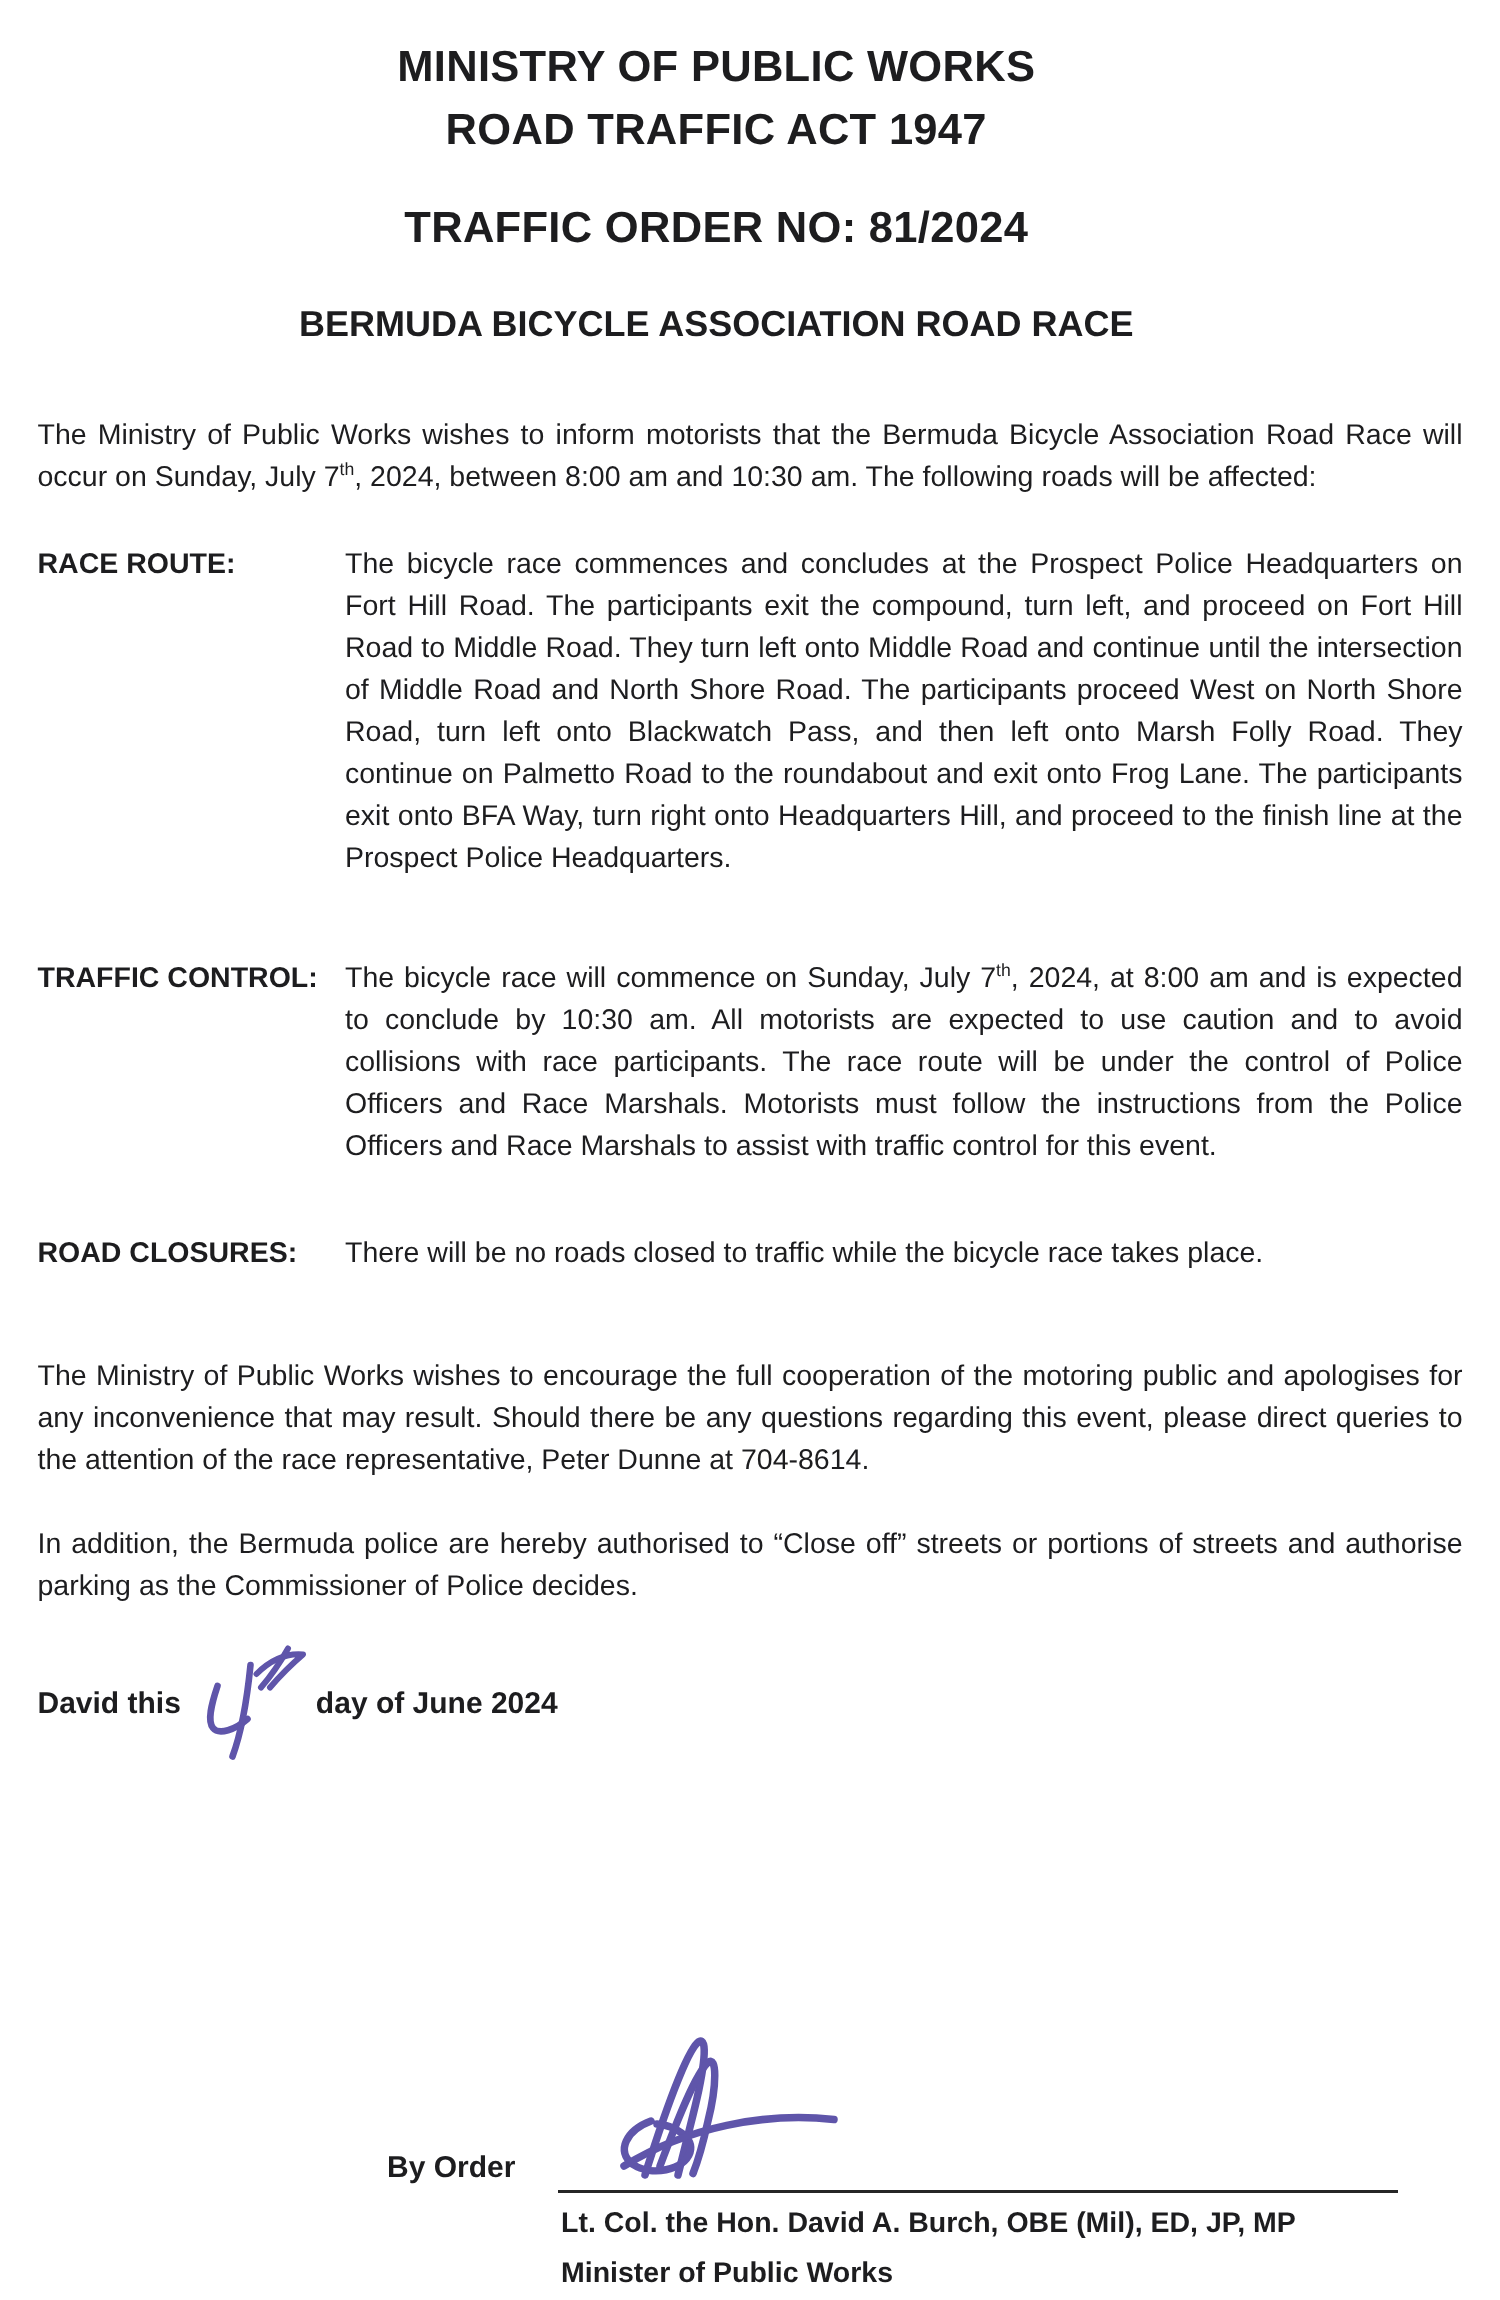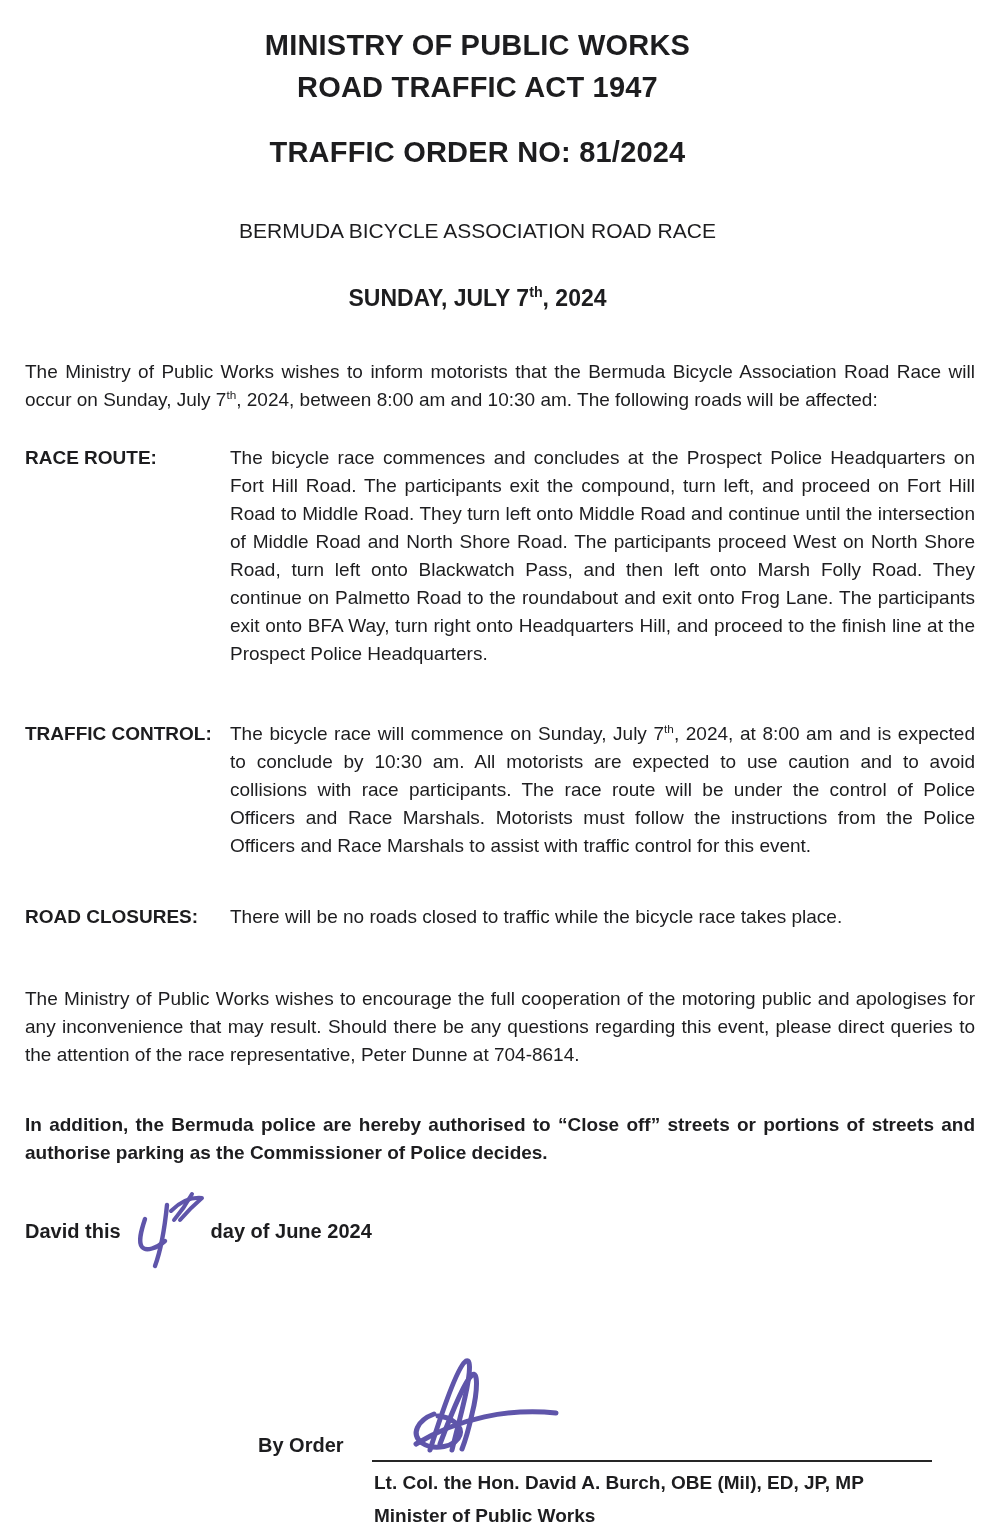--- a/index.html
+++ b/index.html
@@ -23,23 +23,23 @@
   .doc-header { text-align: center; padding-right: 45px; }
   .title-main {
     font-size: 29px;
     font-weight: bold;
     line-height: 30px;
     letter-spacing: 0.2px;
   }
   .title-act { margin-top: 12px; }
   .order-no { margin-top: 35px; }
   .event-title {
-    margin-top: 52px;
-    font-size: 21px;
-    font-weight: normal;
+    margin-top: 36px;
+    font-size: 24px;
+    font-weight: bold;
   }
   .event-date {
     margin-top: 42px;
     font-size: 23px;
     font-weight: bold;
   }
   sup { font-size: 0.62em; vertical-align: super; line-height: 0; }
   
   .body-text {
     font-size: 19px;
@@ -56,22 +56,22 @@
     font-size: 19px;
     font-weight: bold;
     line-height: 28px;
     white-space: nowrap;
   }
   .sec-race-route { margin-top: 30px; }
   .sec-traffic-control { margin-top: 52px; }
   .sec-road-closures { margin-top: 43px; }
   .closing { margin-top: 54px; }
   .note {
-    margin-top: 42px;
-    font-weight: bold;
+    margin-top: 28px;
+    font-weight: normal;
   }
   
   .dated-row {
     margin-top: 48px;
     display: flex;
     align-items: flex-end;
     height: 30px;
   }
   .dated-text {
     font-size: 20px;
@@ -137,21 +137,20 @@
 </head>
 <body>
 
 <div class="page">
 
   <div class="doc-header">
     <div class="title-main">MINISTRY OF PUBLIC WORKS</div>
     <div class="title-main title-act">ROAD TRAFFIC ACT 1947</div>
     <div class="title-main order-no">TRAFFIC ORDER NO: 81/2024</div>
     <div class="event-title">BERMUDA BICYCLE ASSOCIATION ROAD RACE</div>
-    <div class="event-date"><span>SUNDAY, JULY 7</span><sup>th</sup><span>, 2024</span></div>
   </div>
 
   <p class="body-text intro"><span>The Ministry of Public Works wishes to inform motorists that the Bermuda Bicycle Association Road Race will occur on Sunday, July 7</span><sup>th</sup><span>, 2024, between 8:00 am and 10:30 am. The following roads will be affected:</span></p>
 
   <div class="section sec-race-route">
     <div class="section-label">RACE ROUTE:</div>
     <p class="body-text">The bicycle race commences and concludes at the Prospect Police Headquarters on Fort Hill Road. The participants exit the compound, turn left, and proceed on Fort Hill Road to Middle Road. They turn left onto Middle Road and continue until the intersection of Middle Road and North Shore Road. The participants proceed West on North Shore Road, turn left onto Blackwatch Pass, and then left onto Marsh Folly Road. They continue on Palmetto Road to the roundabout and exit onto Frog Lane. The participants exit onto BFA Way, turn right onto Headquarters Hill, and proceed to the finish line at the Prospect Police Headquarters.</p>
   </div>
 
   <div class="section sec-traffic-control">

